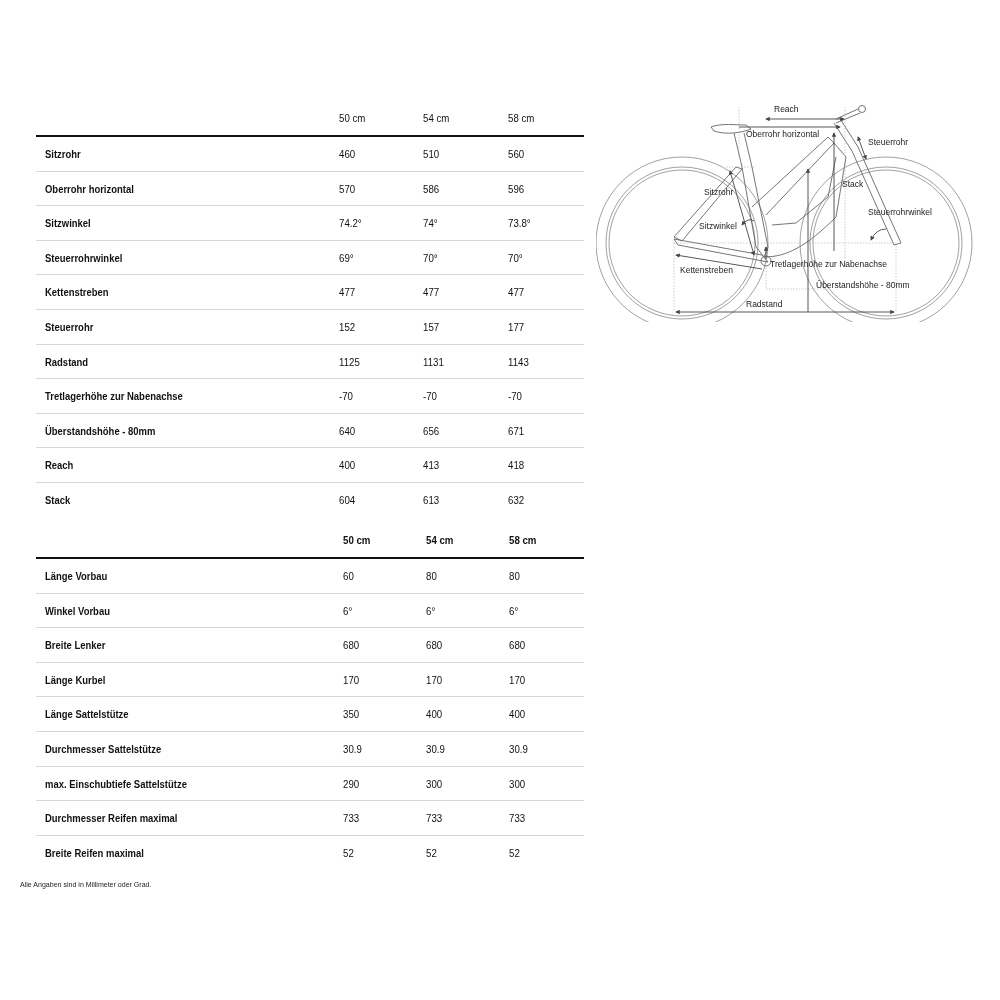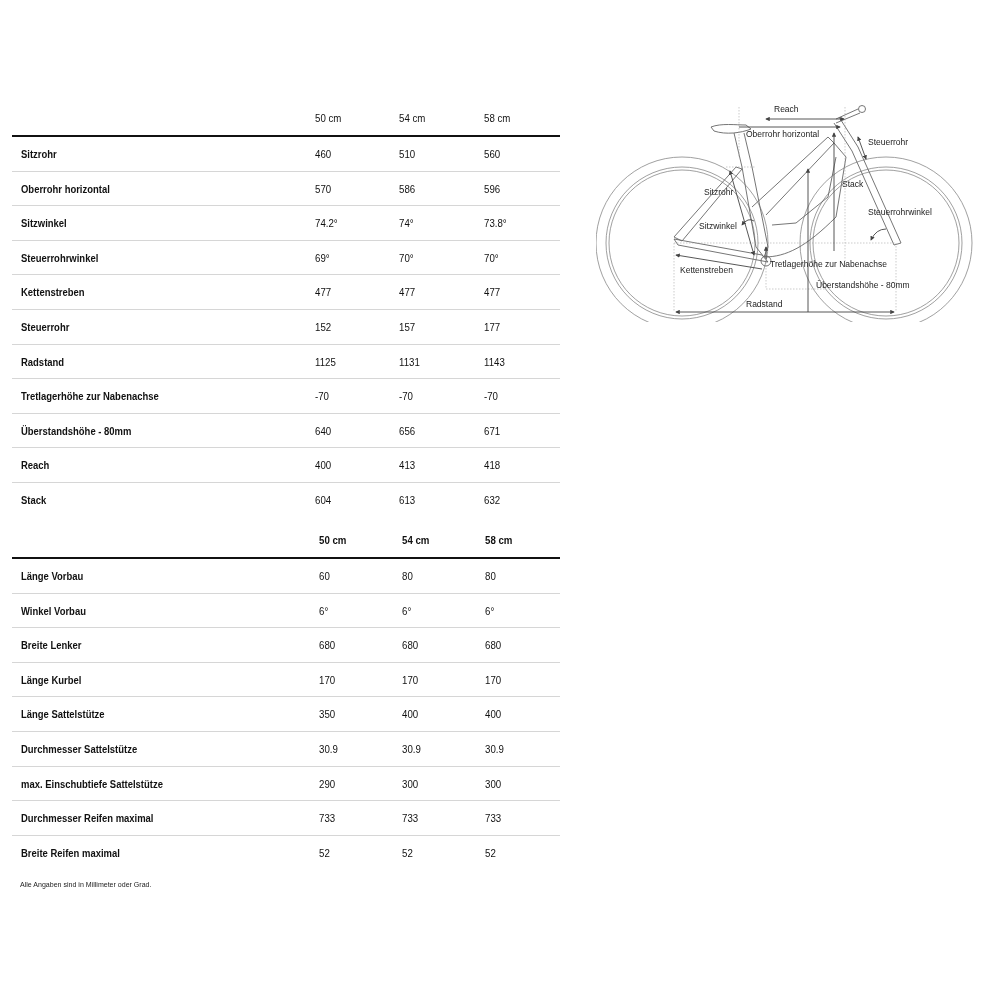--- a/index.html
+++ b/index.html
@@ -1,18 +1,18 @@
 <!DOCTYPE html>
 <html><head>
   <meta charset="utf-8">
   <style>
     html, body { margin: 0; padding: 0; background: #ffffff; }
     body { width: 1000px; height: 1000px; position: relative; overflow: hidden;
            font-family: "Liberation Sans", sans-serif; color: #111; }
-    .geo-table { position: absolute; left: 12px; width: 548px; }
+    .geo-table { position: absolute; left: 36px; width: 548px; }
     .row { position: relative; height: 34.6px; border-bottom: 1px solid #d6d6d6; box-sizing: border-box; }
     .row.last { border-bottom: none; }
     .hdr { position: relative; height: 36px; border-bottom: 2px solid #111; box-sizing: border-box; }
     .cell { position: absolute; top: 0; line-height: 34px; font-size: 11px; font-stretch: condensed; white-space: nowrap; }
     .hdr .cell { line-height: 34px; font-size: 11px; }
     .label { left: 9px; font-weight: bold; transform: scaleX(0.86); transform-origin: left center; }
     .val { transform: scaleX(0.88); transform-origin: left center; }
     .t1 .c0 { left: 303px; } .t1 .c1 { left: 387px; } .t1 .c2 { left: 472px; }
     .t2 .c0 { left: 307px; } .t2 .c1 { left: 390px; } .t2 .c2 { left: 473px; }
     .t2 .hdr .cell { font-weight: bold; }

